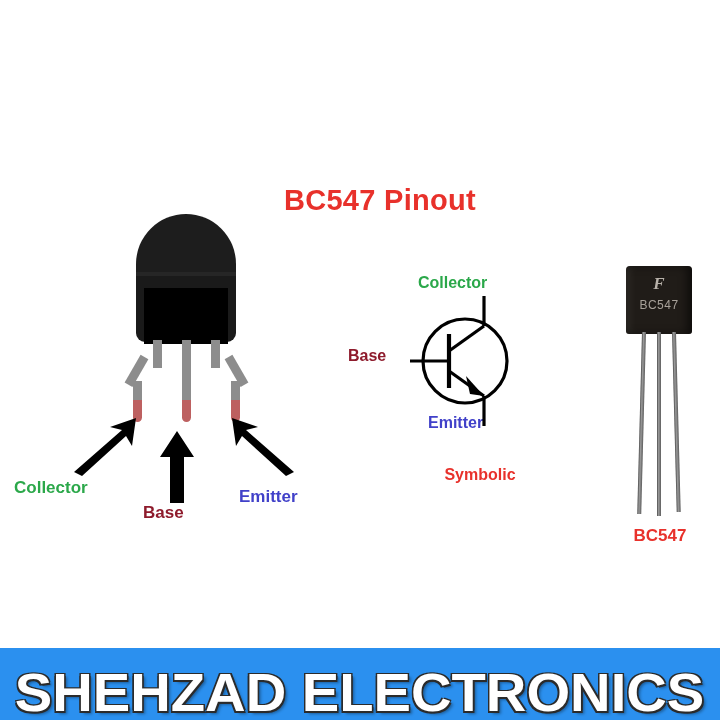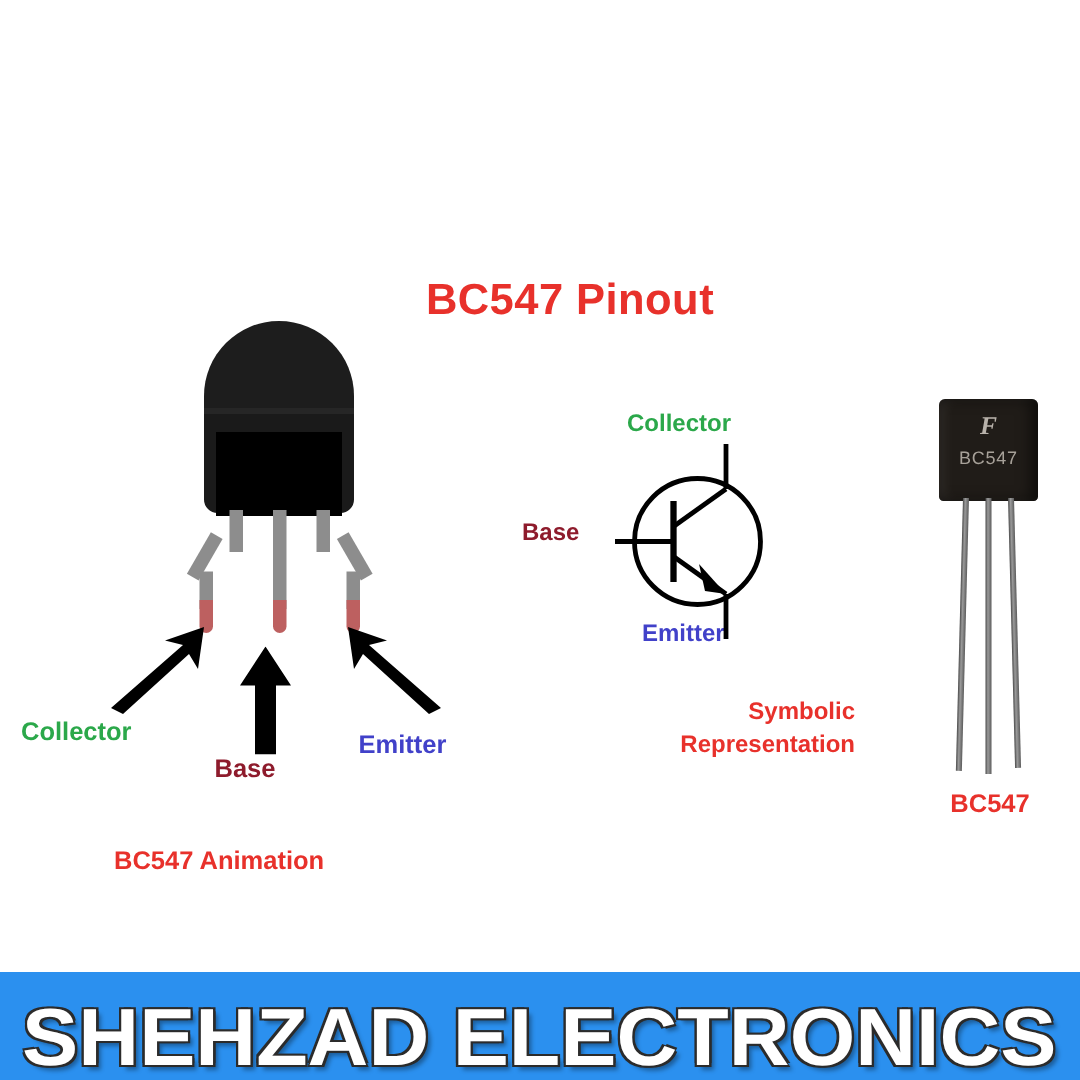--- a/index.html
+++ b/index.html
@@ -140,21 +140,21 @@
     font-size: 16px;
     font-weight: bold;
     color: #4141C9;
     white-space: nowrap;
   }
 
   #caption-symbolic {
     left: 390px;
     top: 448px;
     width: 180px;
-    text-align: right;
+    text-align: center;
     font-size: 16px;
     font-weight: bold;
     color: #E8312B;
     line-height: 1.35;
   }
 
   
   #photo-area {
     left: 612px;
     top: 250px;
@@ -272,21 +272,20 @@
   </svg>
 
   <svg class="abs callout-arrow" style="left:218px; top:400px; width:80px; height:60px;" viewBox="0 0 80 60">
     <path d="M76 56 L28 14 L40 11 L14 2 L18 30 L24 20 L68 60 Z" fill="#000000"></path>
   </svg>
 
   <div class="pin-label" id="label-collector">Collector</div>
   <div class="pin-label" id="label-base">Base</div>
   <div class="pin-label" id="label-emitter">Emitter</div>
 
-  <div class="abs" id="caption-animation">BC547 Animation</div>
 
   <div class="abs" id="symbol-area">
 
     <div id="symbol-label-collector">Collector</div>
 
     <div id="symbol-label-base">Base</div>
 
     <div id="symbol-label-emitter">Emitter</div>
 
     <svg style="position:absolute; left:60px; top:22px; width:130px; height:130px;" viewBox="0 0 130 130">
@@ -302,21 +301,20 @@
 
       <line x1="49" y1="75" x2="84" y2="100" stroke="#000000" stroke-width="3.2"></line>
       <line x1="84" y1="100" x2="84" y2="130" stroke="#000000" stroke-width="3.2"></line>
 
       <path d="M66 80 L84 100 L70 98 Z" fill="#000000"></path>
     </svg>
   </div>
 
   <div class="abs" id="caption-symbolic">
     <div>Symbolic</div>
-    <div>Representation</div>
   </div>
 
   <div class="abs" id="photo-area">
     <div class="photo-body">
       <div class="photo-logo">F</div>
       <div class="photo-marking">BC547</div>
     </div>
     <div class="photo-lead" style="left:30px; top:66px; height:182px; transform:rotate(1.5deg); transform-origin:50% 0;"></div>
     <div class="photo-lead" style="left:45px; top:66px; height:184px;"></div>
     <div class="photo-lead" style="left:60px; top:66px; height:180px; transform:rotate(-1.5deg); transform-origin:50% 0;"></div>

